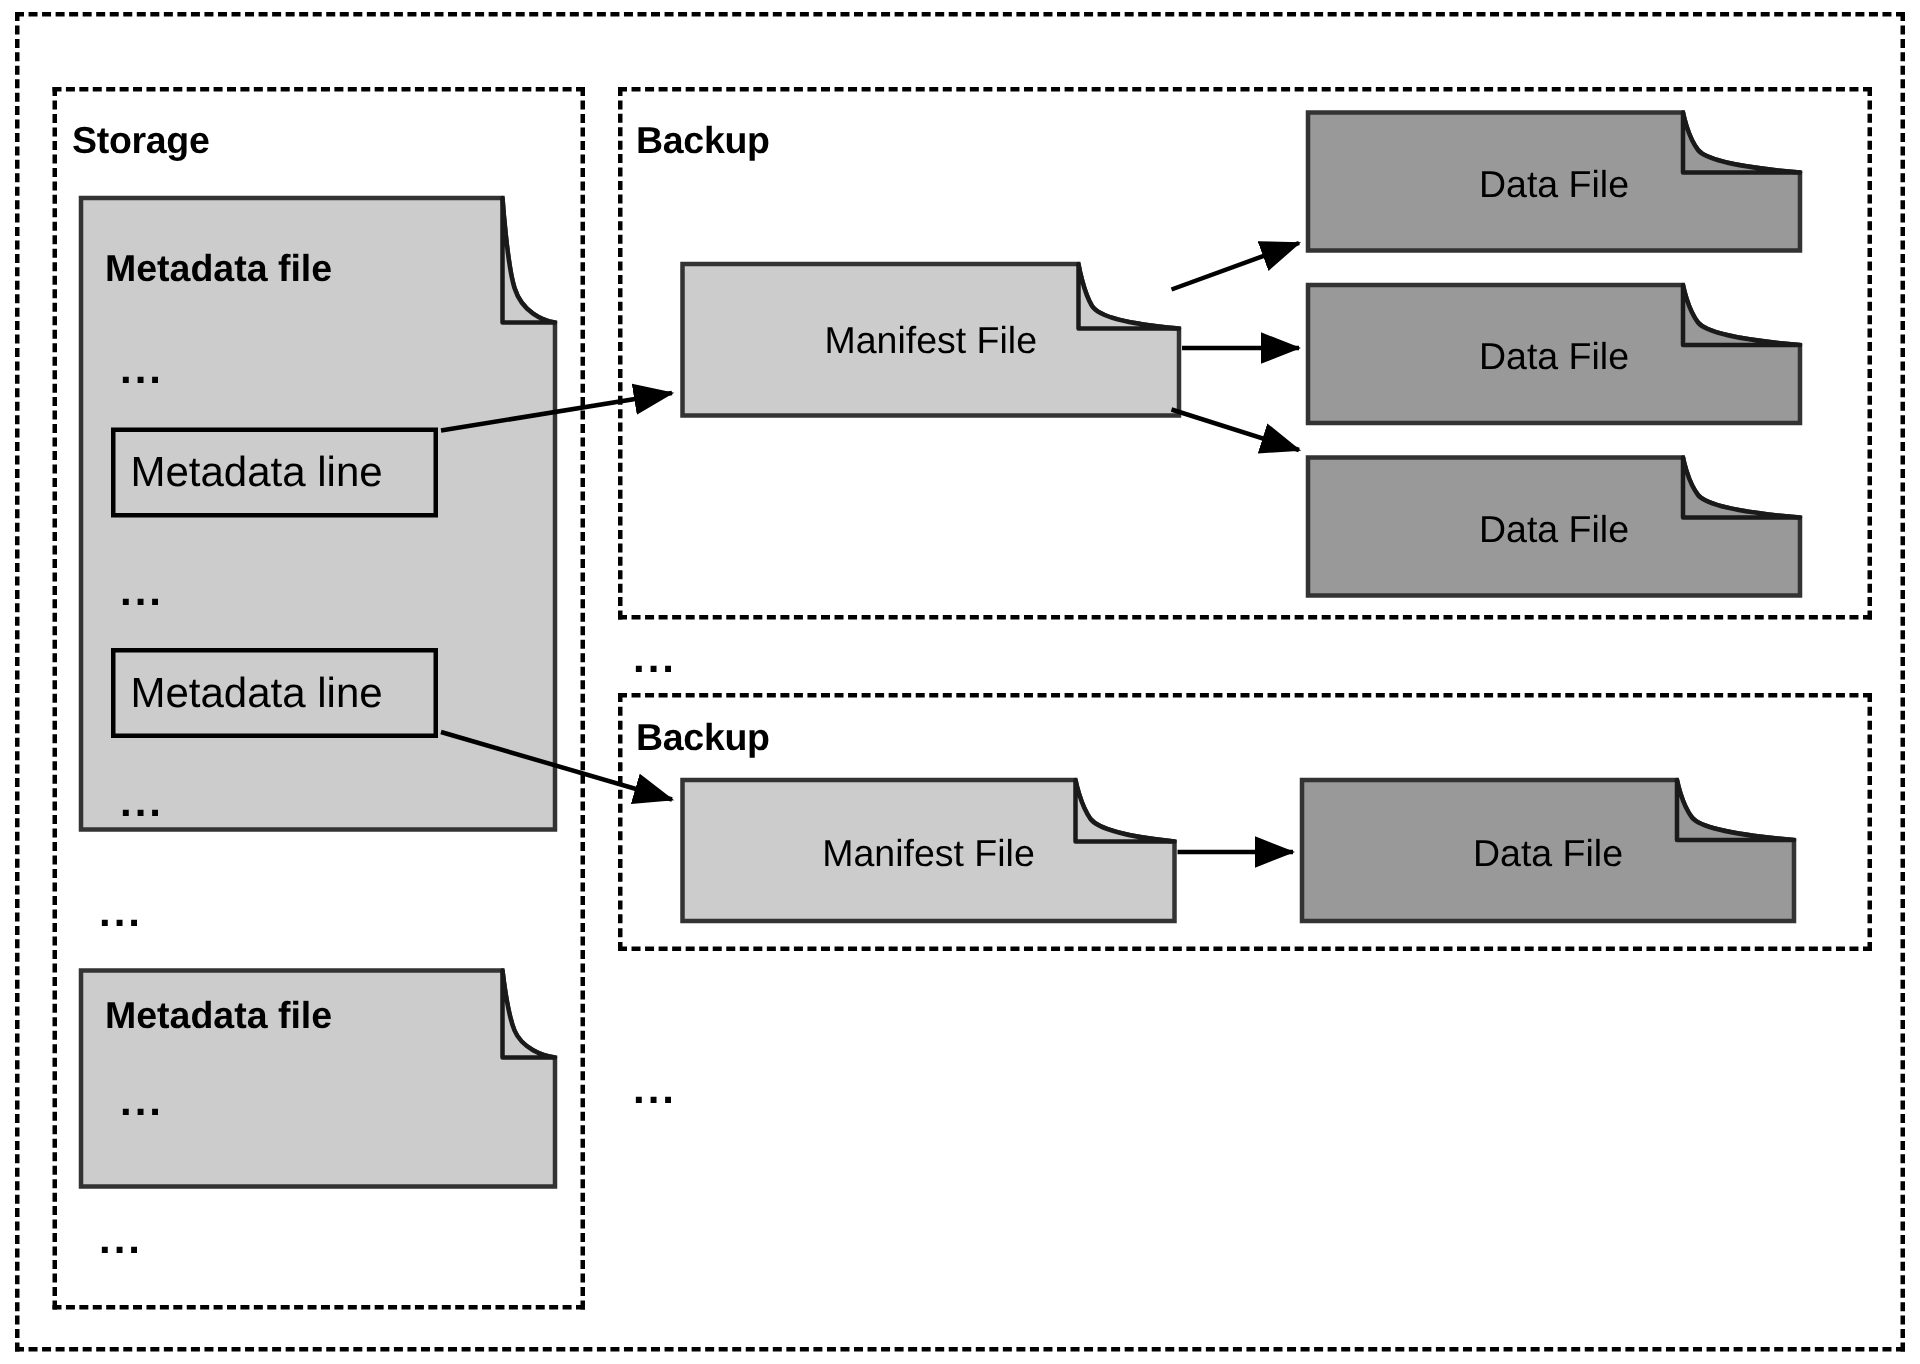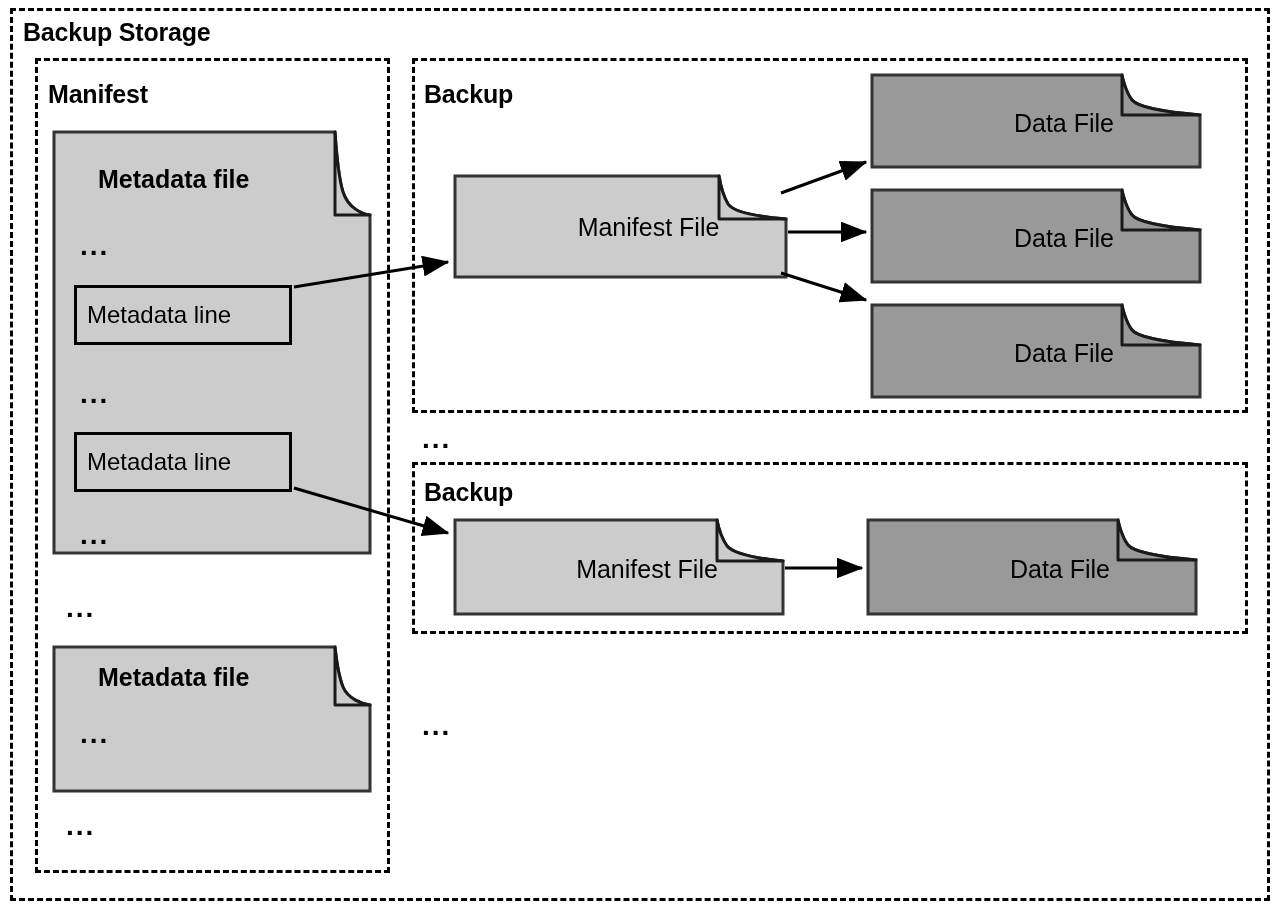--- a/index.html
+++ b/index.html
@@ -45,39 +45,38 @@
     top: 0;
     overflow: visible;
   }
   .doc-label {
     position: absolute;
     width: 100%;
     text-align: center;
     font-size: 25px;
     color: #000000;
     white-space: nowrap;
-    margin-left: 28px;
   }
   .doc-label.heading {
     font-weight: bold;
     text-align: right;
   }
 
   
   .meta-line {
     position: absolute;
     border: 3px solid #000000;
     background: #cccccc;
     box-sizing: border-box;
     display: flex;
     align-items: center;
     padding-left: 10px;
   }
   .meta-line span {
-    font-size: 24px;
+    font-size: 28px;
     color: #000000;
     white-space: nowrap;
   }
 
   
   .ellipsis {
     position: absolute;
     font-size: 28px;
     font-weight: bold;
     line-height: 1;
@@ -95,24 +94,23 @@
     height: 909px;
     pointer-events: none;
   }
 </style>
 </head>
 <body>
 
 <div id="canvas">
 
   <div class="dashed-box" style="left:10px; top:8px; width:1260px; height:893px;"></div>
-  <div class="box-title" style="left:23px; top:18px;">Backup Storage</div>
 
   <div class="dashed-box" style="left:35px; top:58px; width:355px; height:815px;"></div>
-  <div class="box-title" style="left:48px; top:80px;">Manifest</div>
+  <div class="box-title" style="left:48px; top:80px;">Storage</div>
 
   <div class="doc" style="left:52px; top:130px; width:320px; height:425px;">
     <svg width="320" height="425" viewBox="0 0 320 425">
       <path d="M2,2 L283,2 C283,2 286,46 291,62 C296,78 310,84 318,85 L318,423 L2,423 Z" fill="#cccccc" stroke="#333333" stroke-width="3"></path>
       <path d="M283,2 C283,2 286,46 291,62 C296,78 310,84 318,85 L283,85 Z" fill="#cccccc" stroke="#1a1a1a" stroke-width="3" stroke-linejoin="round"></path>
     </svg>
     <div class="doc-label heading" style="left:18px; top:35px; width:auto;">Metadata file</div>
   </div>
 
   <div class="ellipsis" style="left:80px; top:232px;">...</div>

